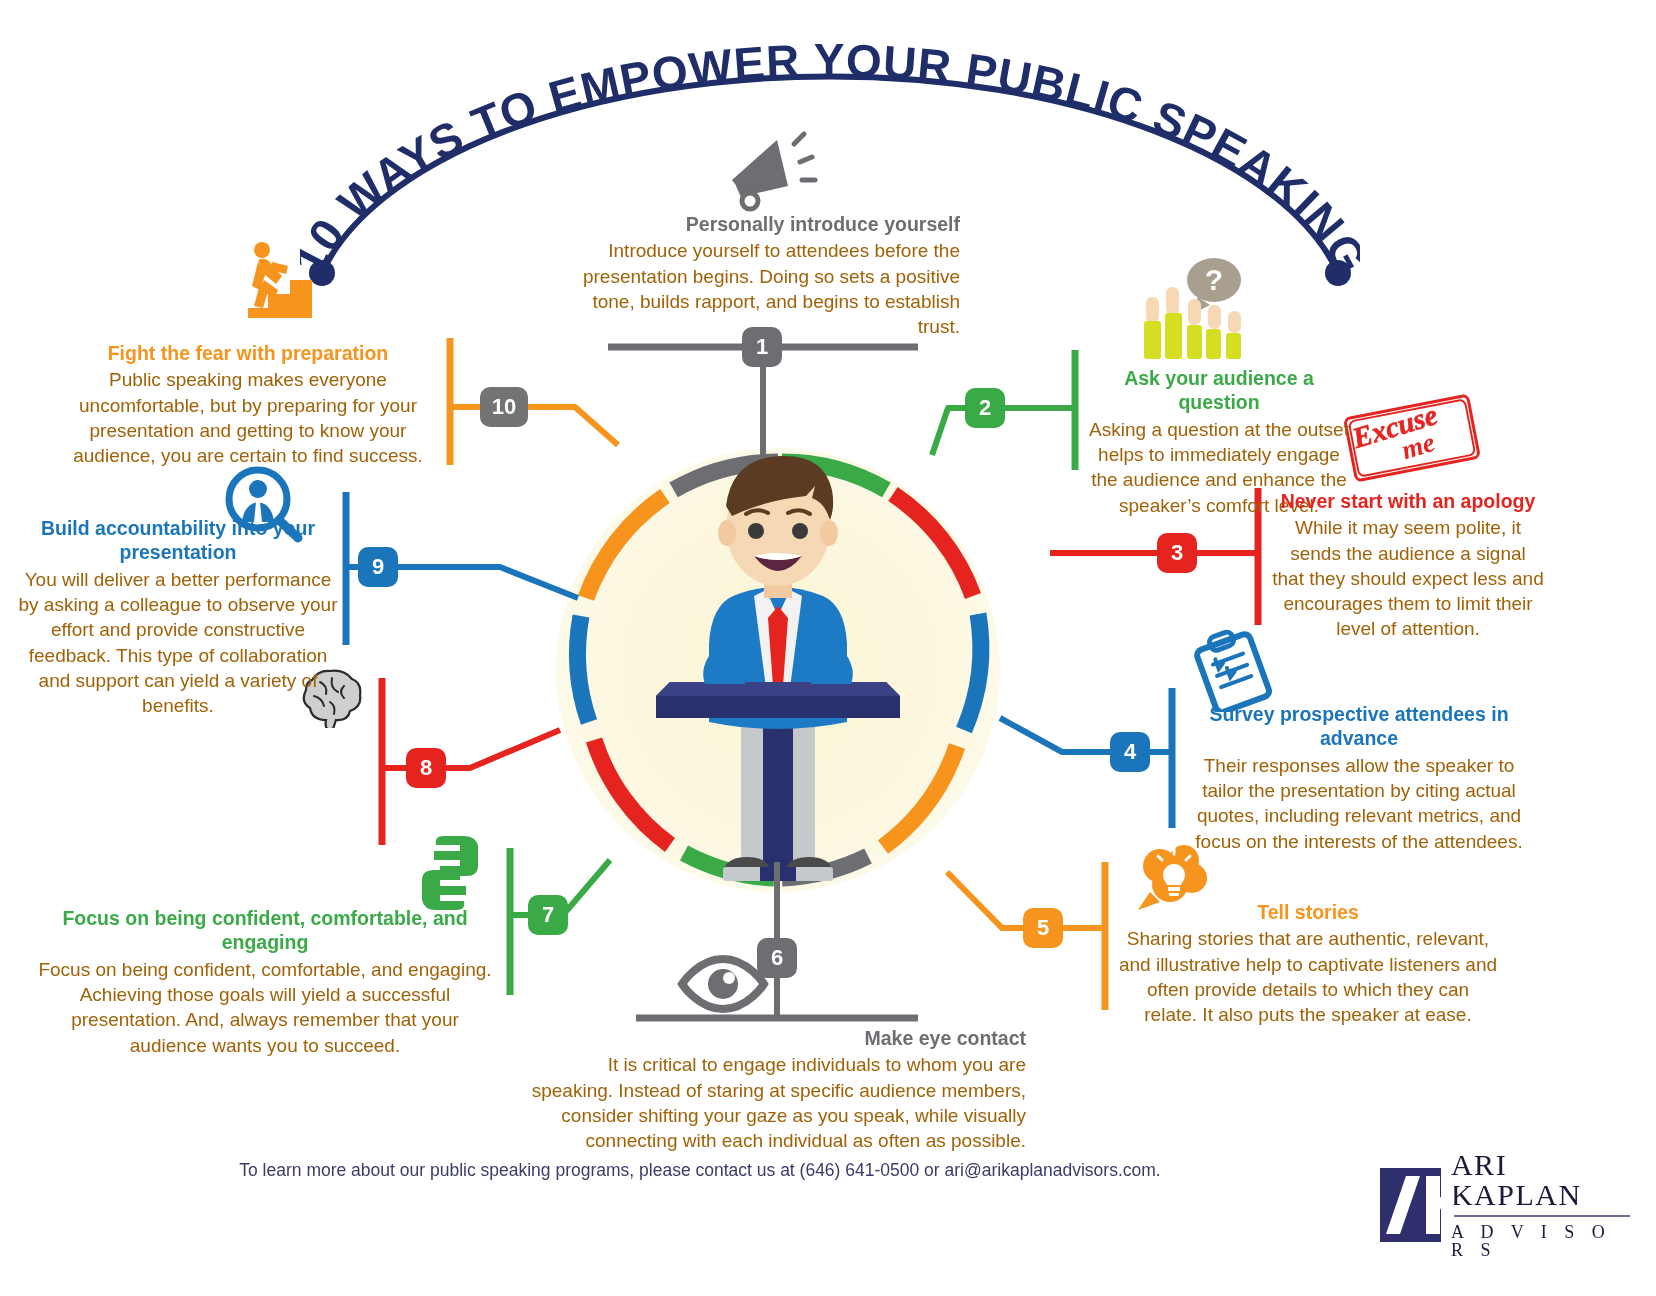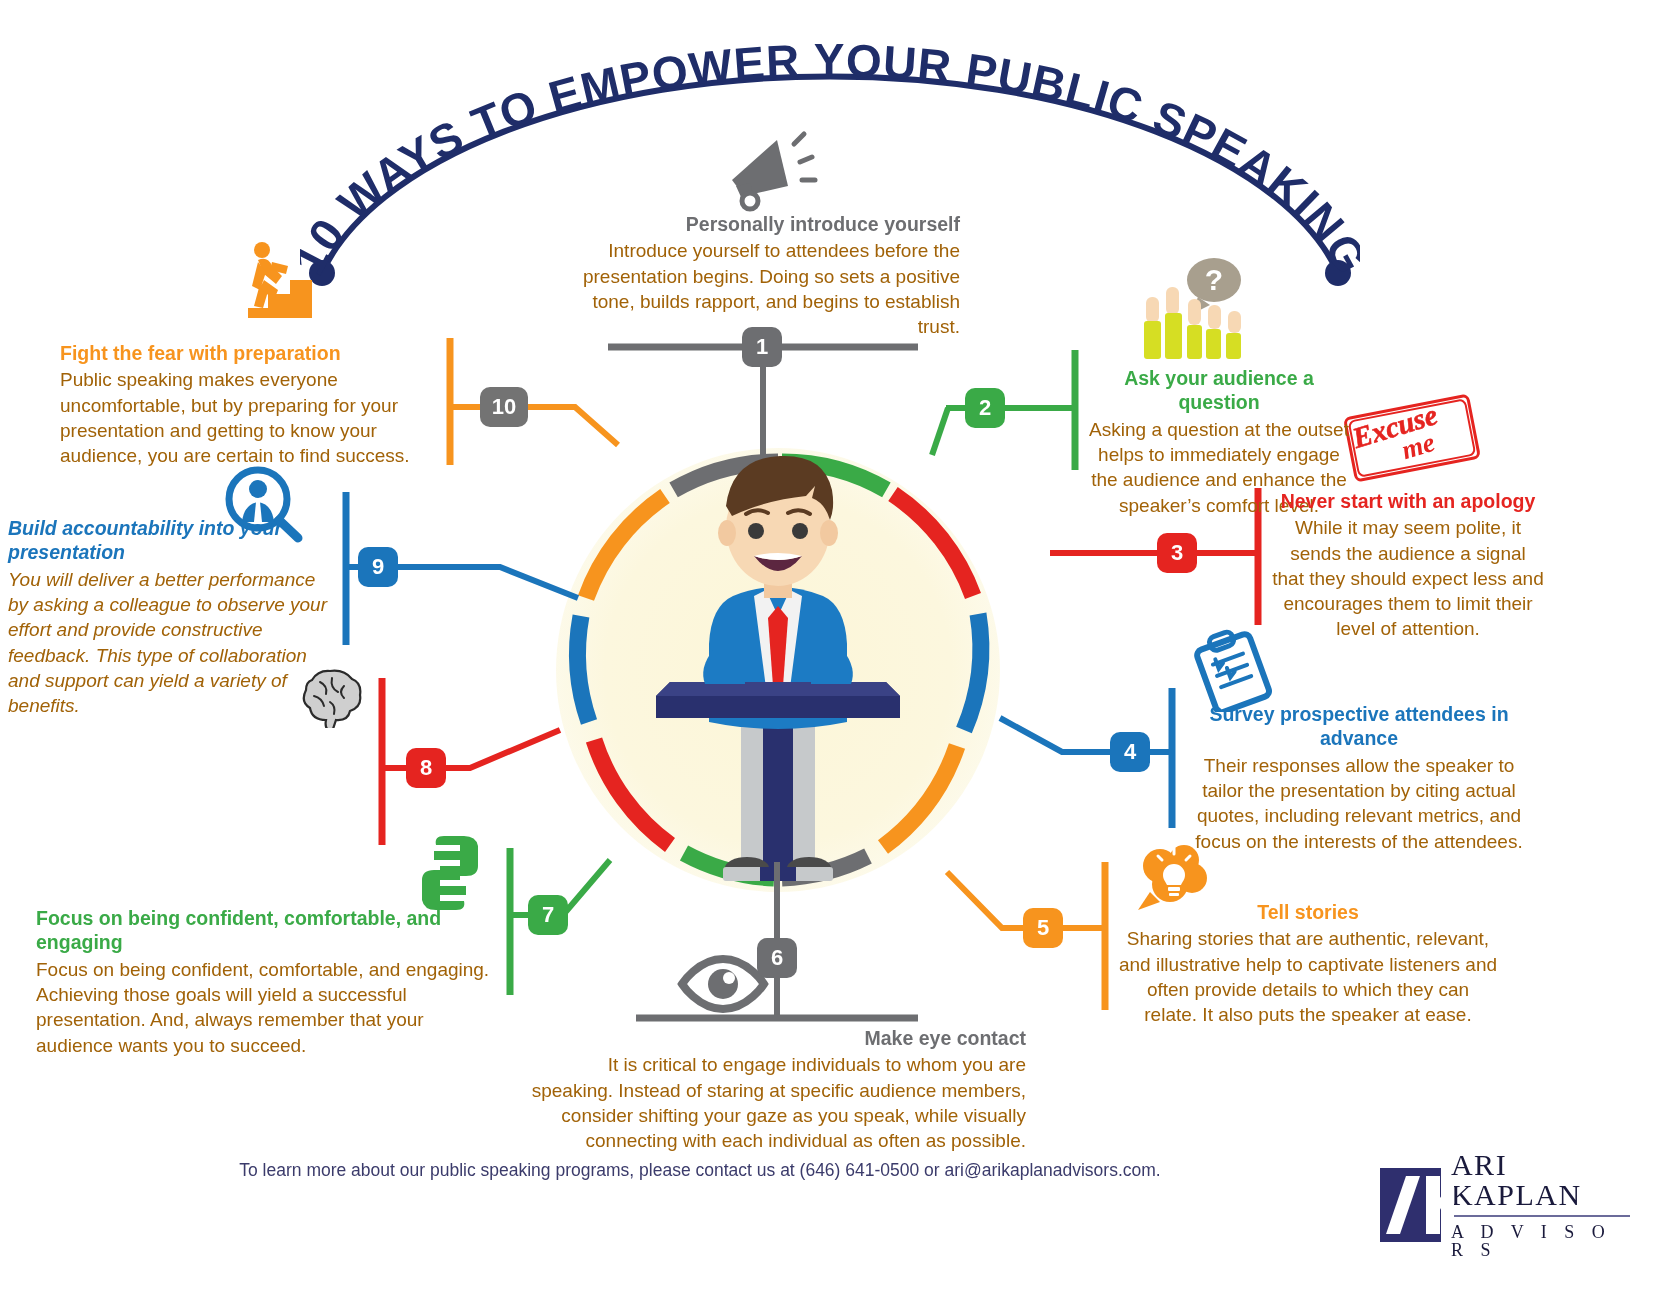--- a/index.html
+++ b/index.html
@@ -50,21 +50,21 @@
     font-size: 19.5px;
     font-weight: bold;
     line-height: 1.25;
     margin-bottom: 2px;
   }
   .block .body {
     font-size: 19px;
     line-height: 1.33;
     color: #a16207;
   }
-  .ta-r { text-align: left; }
+  .ta-r { text-align: center; }
   .ta-l { text-align: center; }
   .ta-c { text-align: right; }
 
   
   .c-gray  { color: #6D6E71; }
   .c-green { color: #3AAA47; }
   .c-red   { color: #E52420; }
   .c-blue  { color: #1B75BB; }
   .c-orange{ color: #F7941E; }
 
@@ -438,21 +438,21 @@
     <div class="ttl c-gray">Make eye contact</div>
     <div class="body">It is critical to engage individuals to whom you are speaking. Instead of staring at specific audience members, consider shifting your gaze as you speak, while visually connecting with each individual as often as possible.</div>
   </div>
 
   <div class="block ta-r" style="left:36px; top:906px; width:458px;">
     <div class="ttl c-green">Focus on being confident, comfortable, and engaging</div>
     <div class="body">Focus on being confident, comfortable, and engaging. Achieving those goals will yield a successful presentation. And, always remember that your audience wants you to succeed.</div>
   </div>
 
 
-  <div class="block ta-r" style="left:8px; top:516px; width:326px;font-style:italic;">
+  <div class="block ta-r" style="left:15px; top:516px; width:326px;">
     <div class="ttl c-blue">Build accountability into your presentation</div>
     <div class="body">You will deliver a better performance by asking a colleague to observe your effort and provide constructive feedback. This type of collaboration and support can yield a variety of benefits.</div>
   </div>
 
   <div class="block ta-r" style="left:60px; top:341px; width:376px;">
     <div class="ttl c-orange">Fight the fear with preparation</div>
     <div class="body">Public speaking makes everyone uncomfortable, but by preparing for your presentation and getting to know your audience, you are certain to find success.</div>
   </div>
 
   <div id="footer-note">To learn more about our public speaking programs, please contact us at (646) 641-0500 or ari@arikaplanadvisors.com.</div>

